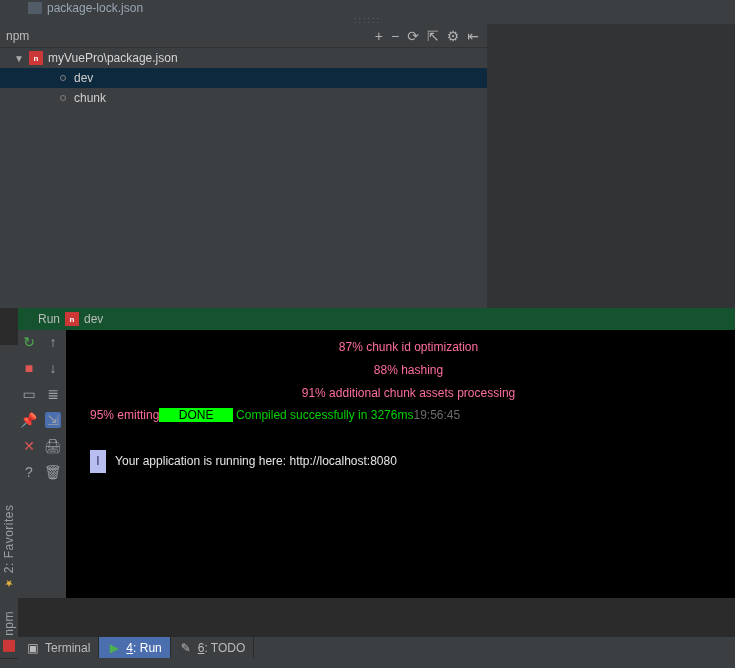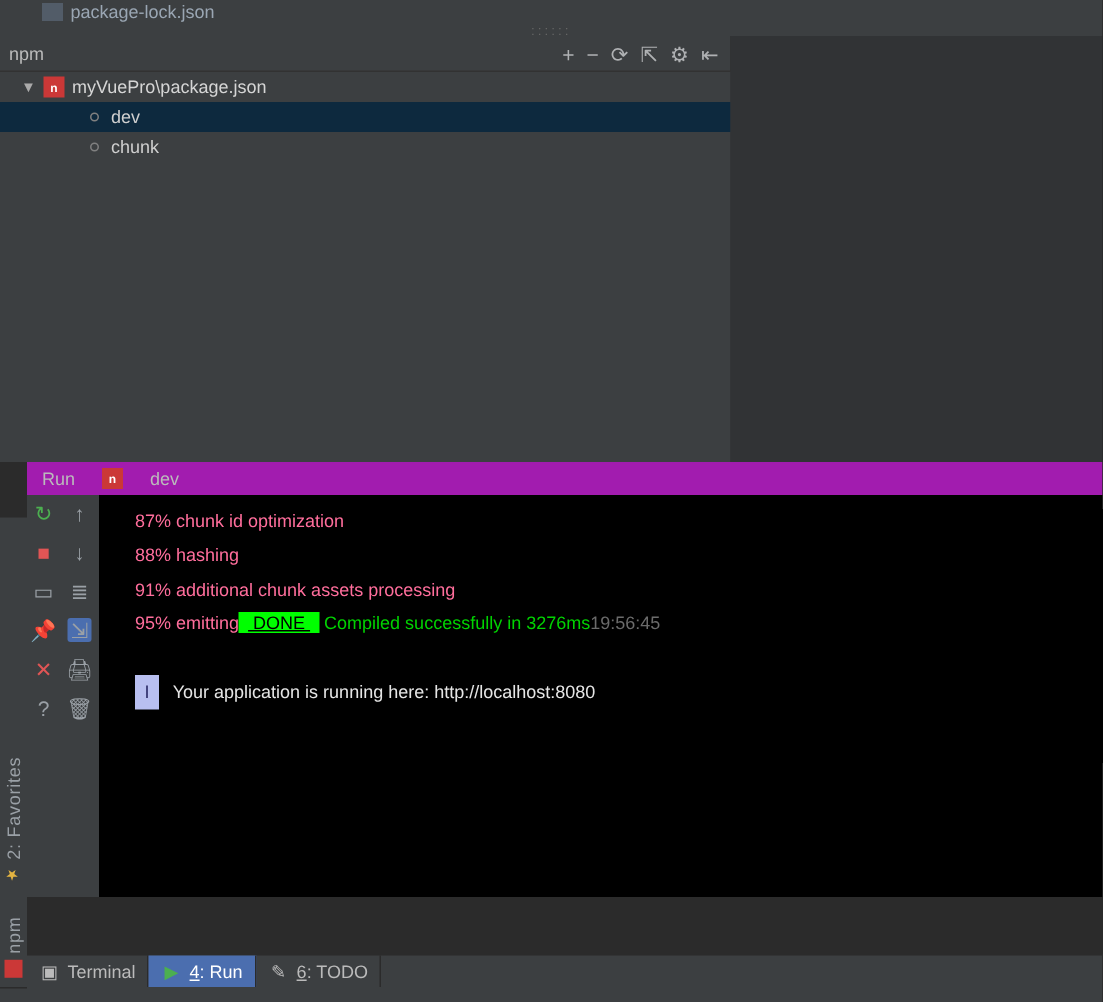--- a/index.html
+++ b/index.html
@@ -23,39 +23,39 @@
   .tree-npm-icon { width: 14px; height: 14px; background:#cb3837; display:inline-flex; align-items:center; justify-content:center; color:#fff; font-size:8px; font-weight:bold; margin: 0 5px; }
   .script-row { padding-left: 60px; display: flex; align-items: center; height: 20px; color:#cfcfcf; }
   .script-row.selected { background: #0d293e; }
   .bullet { width: 6px; height: 6px; background: transparent; border:1px solid #808080; border-radius:50%; margin-right: 8px; }
 
   
   .top-area { display:flex; }
   .right-blank { flex:1; background:#313335; }
 
   
-  .run-header { height: 22px; display: flex; align-items: center; background:#a21caf; padding-left:10px; gap:18px; }
+  .run-header { height: 22px; display: flex; align-items: center; background:#14532d; padding-left:20px; gap:5px; }
   .run-header .npm-mini-icon { width:14px; height:14px; background:#cb3837; display:inline-flex; align-items:center; justify-content:center; color:#fff; font-size:8px; font-weight:bold; }
   .run-header .label-run { color:#bbbbbb; }
   .run-header .label-dev { color:#bbbbbb; }
 
   .run-body { display:flex; height: 268px; }
   .run-gutter { width: 22px; background:#3c3f41; display:flex; flex-direction:column; align-items:center; padding-top:4px; gap:10px; }
   .run-gutter span, .run-gutter2 span { font-size:14px; color:#9aa0a6; cursor:pointer; }
   .run-gutter2 { width: 26px; background:#3c3f41; display:flex; flex-direction:column; align-items:center; padding-top:4px; gap:10px; }
   .gutter-icon { width:16px; height:16px; display:flex; align-items:center; justify-content:center; }
   .gutter-icon.active { background:#4b6eaf; border-radius:2px; }
 
   .console { flex:1; background:#000000; padding: 6px 8px 6px 24px; font-family: "Consolas","Courier New",monospace; font-size: 14px; line-height: 1.9; overflow:hidden; position:relative; }
   .console .line { white-space: pre; }
-  .pink { color:#ff6e9c; }
+  .pink { color:#ff6e9c;text-align:center; }
   .greent { color:#00d200; }
   .grey { color:#6b6b6b; }
   .white { color:#e6e6e6; }
-  .done-badge { background:#00ff00; color:#000; padding:0 6px;text-decoration:underline; }
+  .done-badge { background:#00ff00; color:#000; padding:0 16px; }
   .i-box { display:inline-block; background:#b8bff0; color:#2e2e6a; width:16px; text-align:center; margin-right:6px; }
 
   
   .bottom-tabs { position:absolute; bottom:10px; left:18px; right:0; height:22px; background:#3c3f41; display:flex; align-items:center; border-top:1px solid #2b2b2b; }
   .tab { display:flex; align-items:center; height:100%; padding:0 8px; gap:5px; color:#bbbbbb; border-right:1px solid #2b2b2b; cursor:pointer; }
   .tab.active { background:#4b6eaf; color:#fff; }
   .tab .under { text-decoration: underline; }
   .small-sq { position:absolute; bottom:0; left:0; width:18px; height:10px; background:#3c3f41; border-top:1px solid #2b2b2b; }
   .bottom-bottom { position:absolute; bottom:0; left:18px; right:0; height:10px; background:#3c3f41; }
   .tiny-icon { width:14px; height:14px; display:inline-flex; align-items:center; justify-content:center; }

